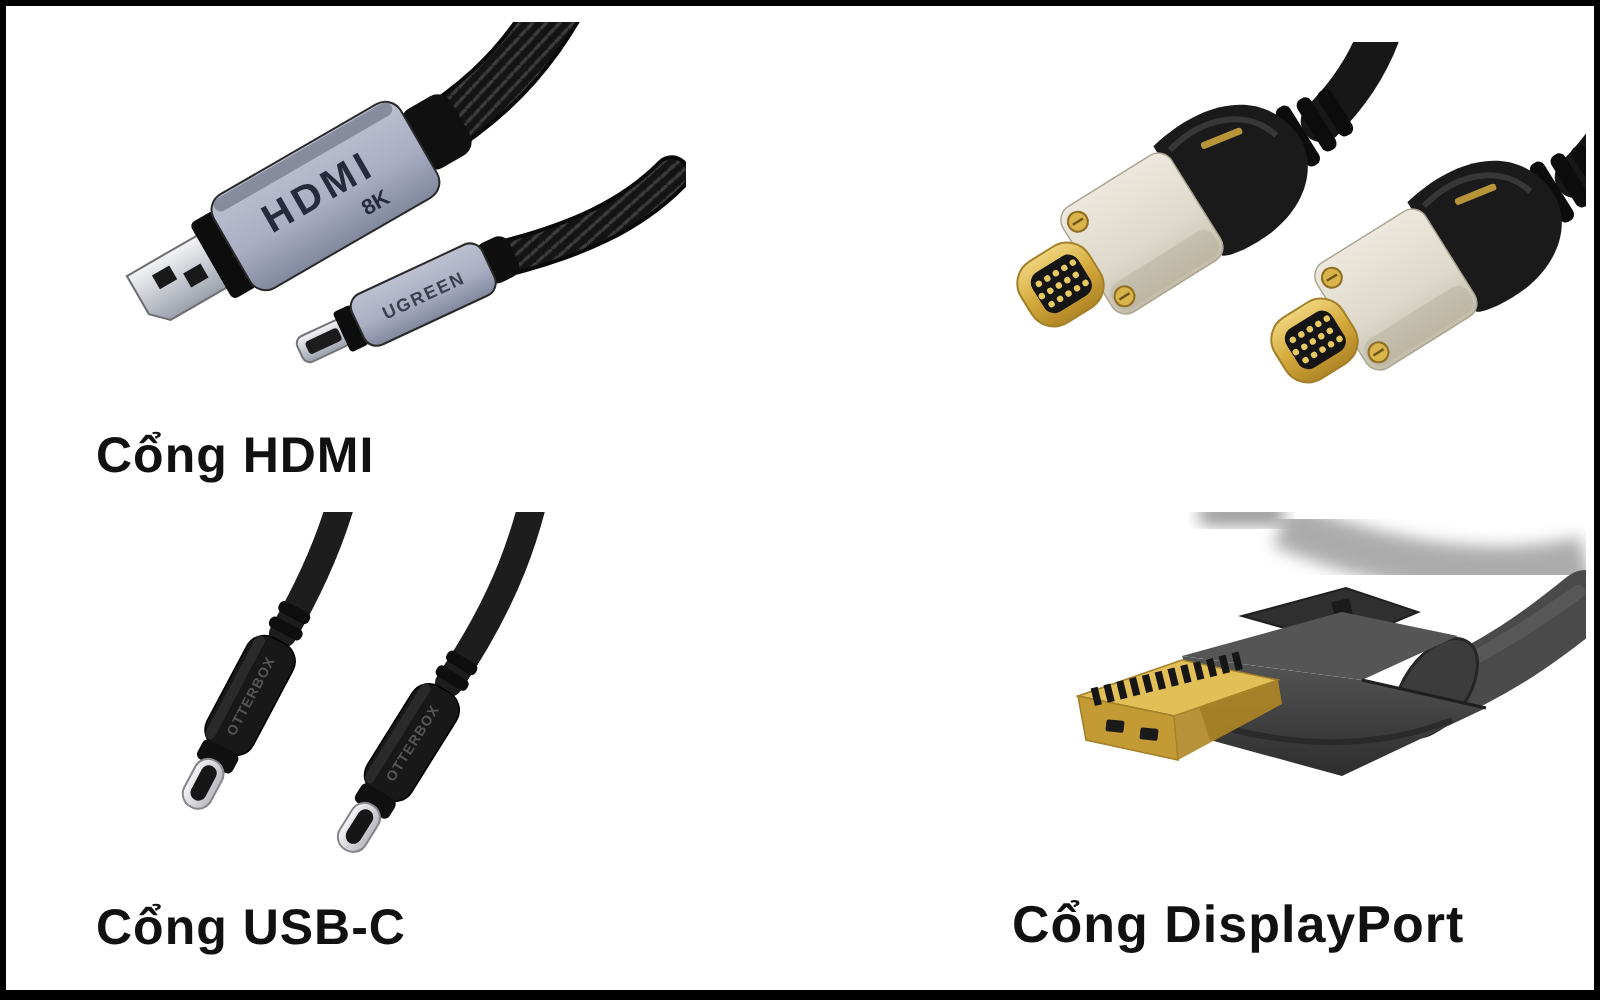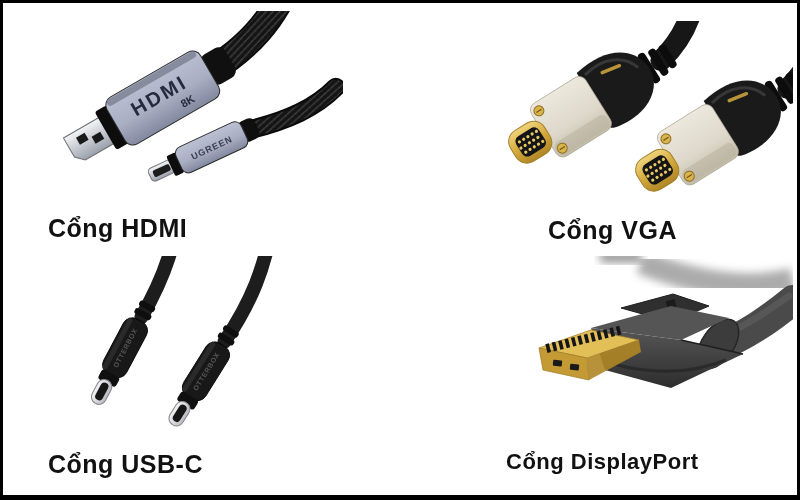--- a/index.html
+++ b/index.html
@@ -9,21 +9,21 @@
     overflow:hidden;font-family:"Liberation Sans","DejaVu Sans",sans-serif;
   }
   .photo{position:absolute;}
   .cell-label{
     position:absolute;font-weight:700;font-size:25px;line-height:40px;
     color:#111;white-space:nowrap;letter-spacing:0.5px;
   }
   .lab-hdmi{left:45px;top:205px;}
   .lab-vga{left:545px;top:207px;}
   .lab-usbc{left:45px;top:441px;}
-  .lab-dp{left:503px;top:439px;font-size:22px;}
+  .lab-dp{left:503px;top:439px;font-size:26px;}
   svg text{font-family:"Liberation Sans","DejaVu Sans",sans-serif;}
 </style>
 </head>
 <body>
 
 <div class="frame">
 
   <svg class="photo" style="left:40px;top:8px" width="300" height="190" viewBox="0 0 300 190">
     <defs>
       <pattern id="braid" width="7" height="7" patternUnits="userSpaceOnUse" patternTransform="rotate(28)">
@@ -182,17 +182,16 @@
           <rect x="59.4" y="-7" width="3.6" height="9"></rect>
         <rect x="66" y="-7" width="3.6" height="9"></rect>
           <rect x="72.6" y="-7" width="3.6" height="9"></rect>
       </g>
       <rect x="32" y="104" width="9" height="6" rx="1" fill="#1a1a1a" transform="rotate(6 36 107)"></rect>
       <rect x="49" y="108" width="9" height="6" rx="1" fill="#1a1a1a" transform="rotate(6 53 111)"></rect>
     </g>
   </svg>
 
   <div class="cell-label lab-hdmi">Cổng HDMI</div>
-  <div class="cell-label lab-vga">Cổng VGA</div>
   <div class="cell-label lab-usbc">Cổng USB-C</div>
   <div class="cell-label lab-dp">Cổng DisplayPort</div>
 
 </div>
 
 </body></html>

